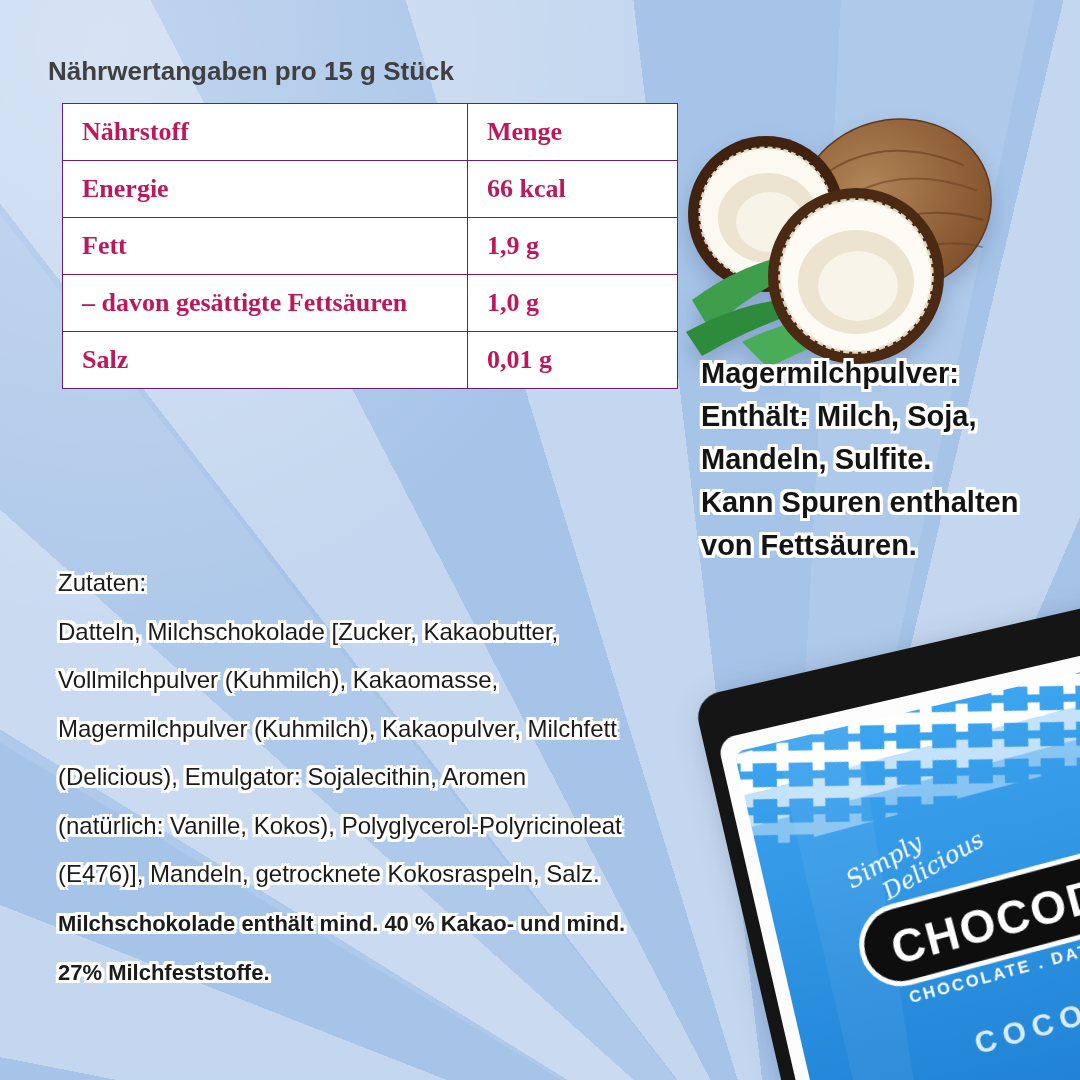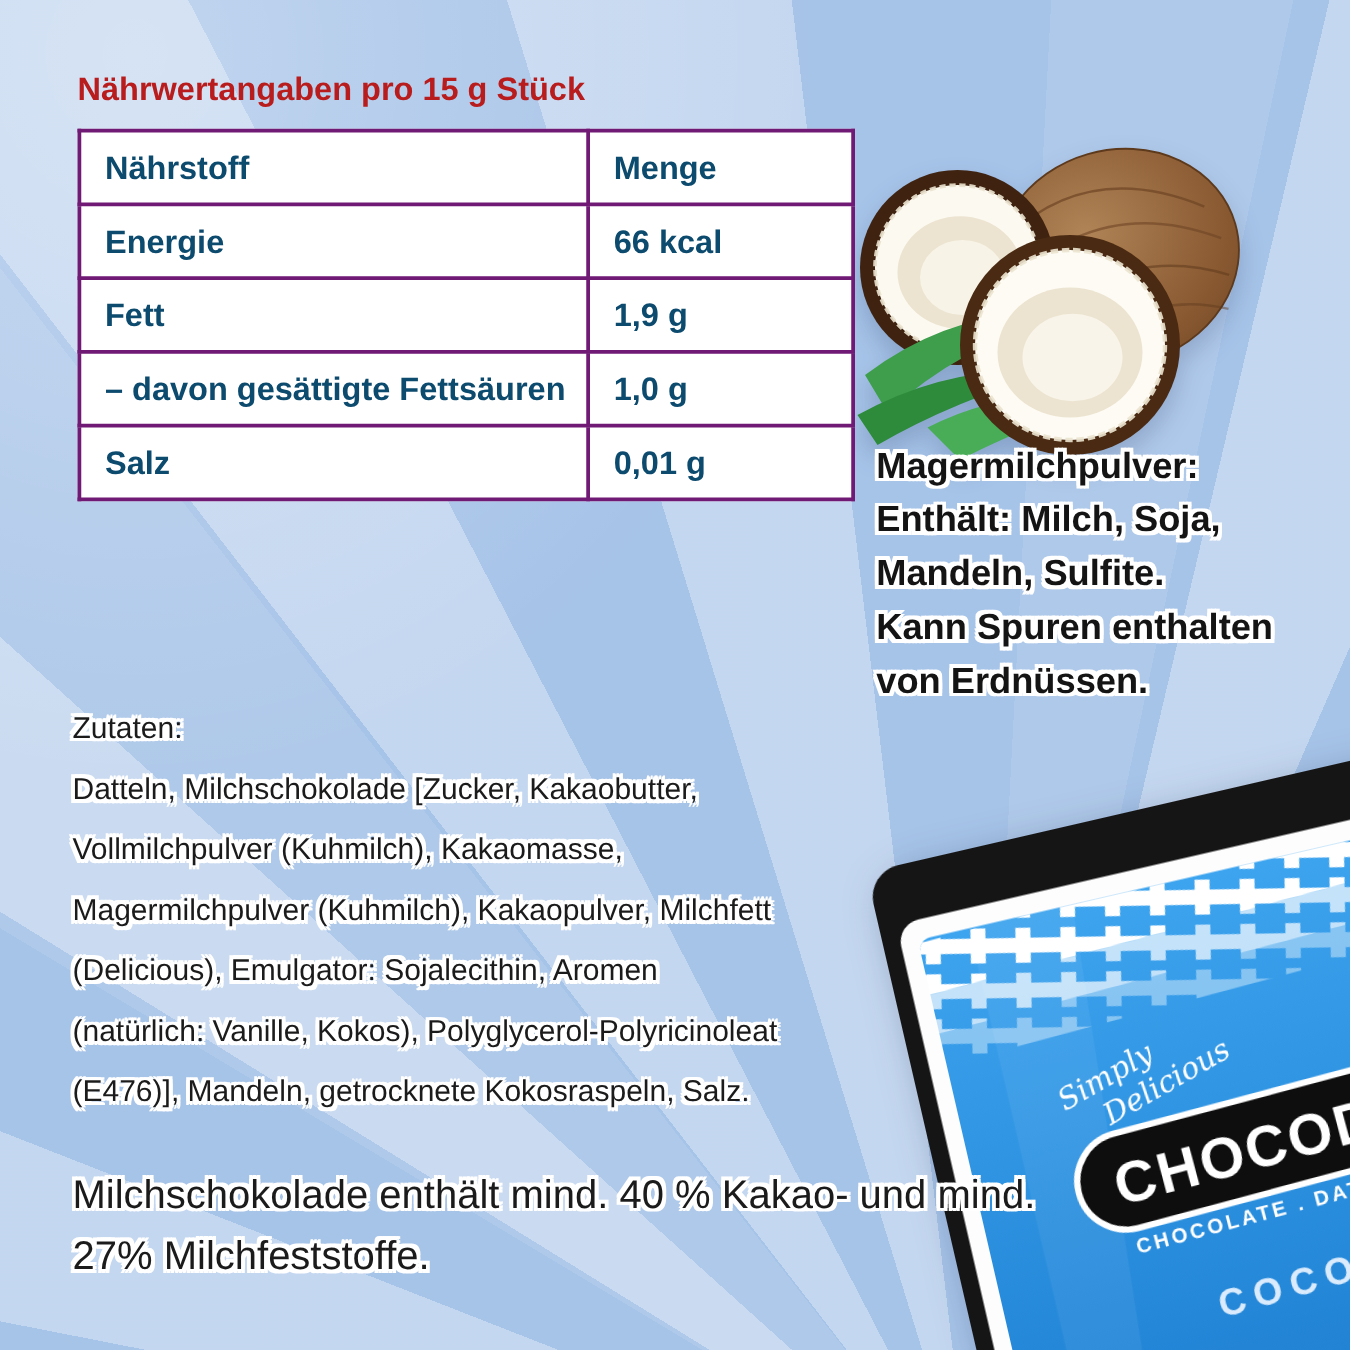--- a/index.html
+++ b/index.html
@@ -10,39 +10,39 @@
     background:
       radial-gradient(ellipse at 10% 4%, rgba(255,255,255,.30), rgba(255,255,255,0) 40%),
       repeating-conic-gradient(from 3deg at 72% 112%,
          rgba(255,255,255,0) 0deg 10.3deg,
          rgba(255,255,255,.34) 10.3deg 20.6deg),
       repeating-conic-gradient(from 12deg at 72% 112%,
          rgba(255,255,255,0) 0deg 41deg,
          rgba(255,255,255,.10) 41deg 62deg),
       linear-gradient(#a6c3e8,#a6c3e8);}
   
-  .title{position:absolute;left:62px;top:56px;z-index:4;
-         font-size:26px;font-weight:bold;color:#b91c1c;white-space:nowrap;}
+  .title{position:absolute;left:48px;top:56px;z-index:4;
+         font-size:26px;font-weight:bold;color:#404040;white-space:nowrap;}
   
   .ntable{position:absolute;left:62px;top:103px;z-index:4;border-collapse:collapse;
           background:#fff;table-layout:fixed;}
-  .ntable th,.ntable td{border:3px solid #701a75;height:56px;padding:0 4px 0 19px;
-          font-size:26px;font-weight:bold;color:#0c4a6e;text-align:left;
-          white-space:nowrap;overflow:hidden;}
+  .ntable th,.ntable td{border:1px solid #701a75;height:56px;padding:0 4px 0 19px;
+          font-size:26px;font-weight:bold;color:#be185d;text-align:left;
+          white-space:nowrap;overflow:hidden;font-family:Liberation Serif, serif;}
   .col1{width:381px;} .col2{width:186px;}
   
   .outline{text-shadow:3px 0 0 #fff,-3px 0 0 #fff,0 3px 0 #fff,0 -3px 0 #fff,
            2px 2px 0 #fff,-2px 2px 0 #fff,2px -2px 0 #fff,-2px -2px 0 #fff,
            3px 3px 0 #fff,-3px -3px 0 #fff,3px -3px 0 #fff,-3px 3px 0 #fff;}
   .allergy{position:absolute;left:701px;top:352px;z-index:5;
            font-size:29px;font-weight:bold;color:#141414;line-height:43px;white-space:nowrap;}
   .ingredients{position:absolute;left:58px;top:559px;z-index:5;
            font-size:24px;font-weight:400;color:#1b1b1b;line-height:48.5px;white-space:nowrap;}
-  .note{position:absolute;left:58px;top:931px;z-index:5;
-           font-size:32px;font-weight:400;color:#1b1b1b;line-height:48.5px;white-space:nowrap;}
+  .note{position:absolute;left:58px;top:900px;z-index:5;
+           font-size:22px;font-weight:700;color:#1b1b1b;line-height:48.5px;white-space:nowrap;}
   
   .coconut-art{position:absolute;left:684px;top:94px;z-index:1;
            filter:drop-shadow(0 10px 10px rgba(30,50,90,.22));}
   .pouch{position:absolute;left:693px;top:698px;width:560px;height:700px;z-index:2;
            transform:rotate(-13deg);transform-origin:0 0;
            filter:drop-shadow(8px 10px 16px rgba(20,30,60,.32));}
   svg text{font-family:"Liberation Sans",sans-serif;}
   .script{font-family:"DejaVu Serif",serif;font-style:italic;font-size:24px;}
 </style>
 </head>
@@ -231,21 +231,21 @@
         </g>
       </g>
     </svg>
   </div>
 
   <div class="allergy outline">
     <div>Magermilchpulver:</div>
     <div>Enthält: Milch, Soja,</div>
     <div>Mandeln, Sulfite.</div>
     <div>Kann Spuren enthalten</div>
-    <div>von Erdnüssen.</div>
+    <div>von Fettsäuren.</div>
   </div>
 
   <div class="ingredients outline">
     <div>Zutaten:</div>
     <div>Datteln, Milchschokolade [Zucker, Kakaobutter,</div>
     <div>Vollmilchpulver (Kuhmilch), Kakaomasse,</div>
     <div>Magermilchpulver (Kuhmilch), Kakaopulver, Milchfett</div>
     <div>(Delicious), Emulgator: Sojalecithin, Aromen</div>
     <div>(natürlich: Vanille, Kokos), Polyglycerol-Polyricinoleat</div>
     <div>(E476)], Mandeln, getrocknete Kokosraspeln, Salz.</div>

